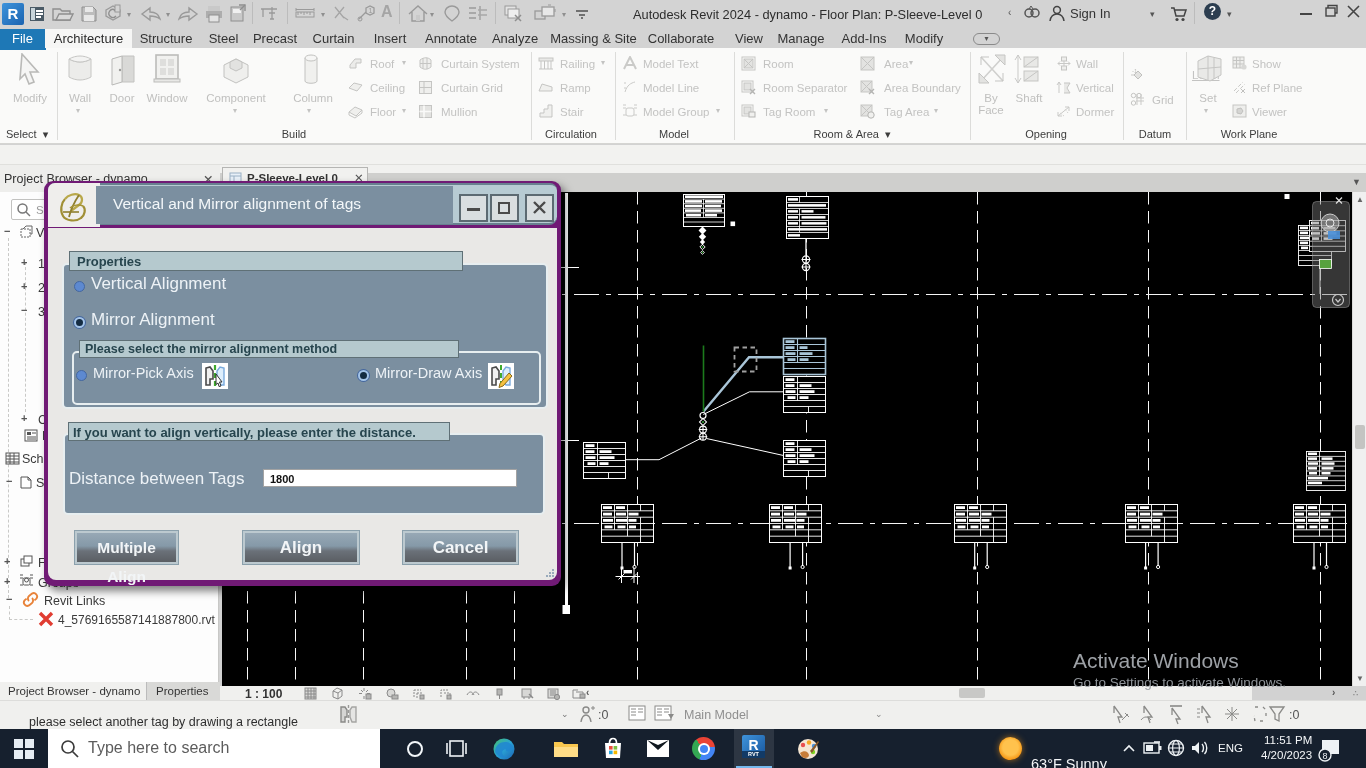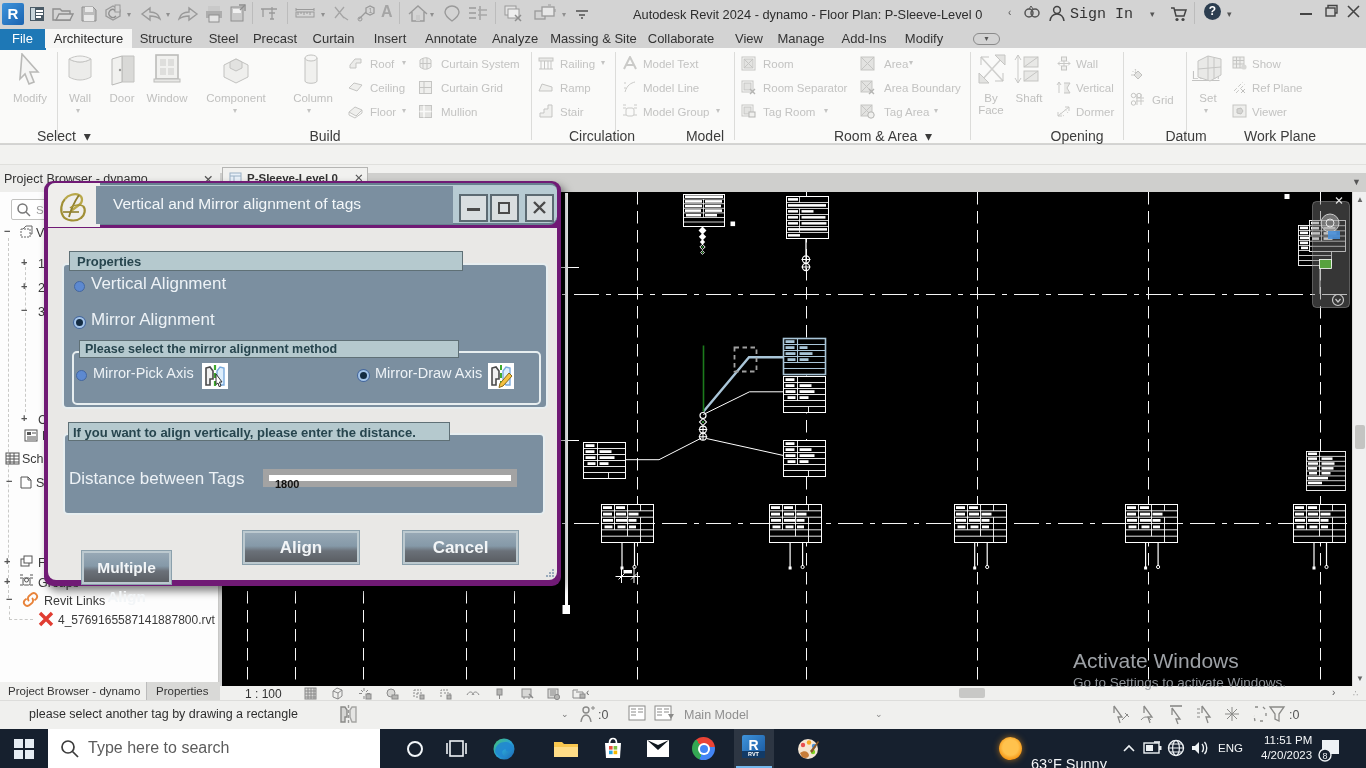--- a/index.html
+++ b/index.html
@@ -13,21 +13,21 @@
 
 
 #tabrow { position:absolute; left:0; top:29px; width:1366px; height:19px; background:#d3d3d3; }
 .tab { position:absolute; top:0; height:19px; font-size:13px; color:#333; text-align:center; line-height:19px; }
 #filetab { left:0; width:45px; background:#1e78b6; color:#fff; }
 #archtab { left:45px; width:87px; background:#f6f6f5; color:#2b2b2b; }
 
 
 #ribbon { position:absolute; left:0; top:48px; width:1366px; height:96px; background:#fafaf9; border-bottom:1px solid #d5d5d2; }
 .rsep { position:absolute; top:4px; width:1px; height:88px; background:#dcdcda; }
-.seclabel { position:absolute; top:80px; height:14px; font-size:14px; color:#3c3c3c; text-align:center;margin-left:31px; }
+.seclabel { position:absolute; top:80px; height:14px; font-size:11px; color:#3c3c3c; text-align:center; }
 .biglabel { position:absolute; top:44px; font-size:11.5px; color:#c0c0bf; text-align:center; }
 .rowlabel { position:absolute; font-size:11.5px; color:#c3c3c2; height:12px; line-height:12px; }
 .bigicon { position:absolute; top:5px; }
 .smicon { position:absolute; width:15px; height:15px; }
 .dropar { position:absolute; font-size:8px; color:#c3c3c2; }
 
 
 #optionsbar { position:absolute; left:0; top:145px; width:1366px; height:20px; background:#f2f2f0; border-bottom:1px solid #e0e0dd; }
 
 
@@ -41,21 +41,21 @@
 #viewstrip2 { position:absolute; left:220px; top:173px; width:1146px; height:19px; background:#cfcfcd; }
 #viewtab { position:absolute; left:2px; top:-6px; width:146px; height:25px; background:#f1f1ef; border:1px solid #b5b5b3; border-bottom:none; font-size:11.5px; color:#333; }
 
 
 #canvas { position:absolute; left:222px; top:192px; width:1130px; height:494px; background:#000; overflow:hidden; }
 #activate1 { position:absolute; left:1073px; top:649px; font-size:21px; color:rgba(165,170,175,0.95); z-index:40; }
 #activate2 { position:absolute; left:1073px; top:675px; font-size:13.5px; color:rgba(150,155,160,0.95); z-index:40; }
 
 
 #vscroll { position:absolute; left:1352px; top:192px; width:14px; height:494px; background:#f0f0f0; border-left:1px solid #dcdcda; }
-#hscrollrow { position:absolute; left:220px; top:686px; width:1146px; height:14px; background:#f0f0ee; }
+#hscrollrow { position:absolute; left:220px; top:686px; width:1032px; height:14px; background:#f0f0ee;font-weight:bold; }
 
 
 #statusbar { position:absolute; left:0; top:700px; width:1366px; height:29px; background:#f0f0ee; border-top:1px solid #dddddb; font-size:12.5px; color:#2e2e2e; }
 
 
 #taskbar { position:absolute; left:0; top:729px; width:1366px; height:39px; background:#16202e; z-index:60; }
 #searchbox { position:absolute; left:48px; top:0; width:332px; height:39px; background:#ffffff; }
 
 
 #dialog { position:absolute; left:44px; top:181px; width:517px; height:405px; background:#701a75; border-radius:9px; box-shadow:4px 5px 9px rgba(0,0,0,0.5); z-index:50; }
@@ -174,21 +174,21 @@
     <div class="qat" style="left:1008px;top:7px;font-size:10px;color:#555;">‹</div>
     <svg class="qat" style="left:1022px;" width="20" height="20">
         <circle cx="7" cy="9" r="4" fill="none" stroke="#555" stroke-width="1.5"></circle>
         <circle cx="13" cy="9" r="4" fill="none" stroke="#555" stroke-width="1.5"></circle>
         <path d="M7 5 L9 2 L11 5" fill="none" stroke="#555"></path>
       </svg>
     <svg class="qat" style="left:1048px;" width="18" height="20">
         <circle cx="9" cy="6" r="3.4" fill="none" stroke="#444" stroke-width="1.5"></circle>
         <path d="M2 17 C3 11 6 10 9 10 C12 10 15 11 16 17" fill="none" stroke="#444" stroke-width="1.5"></path>
       </svg>
-    <div class="qat" style="left:1070px;top:6px;font-size:15px;color:#333;font-family:Liberation Mono, monospace;">Sign In</div>
+    <div class="qat" style="left:1070px;top:6px;font-size:13px;color:#333;">Sign In</div>
     <div class="qat" style="left:1150px;top:9px;font-size:9px;color:#555;">▾</div>
     <svg class="qat" style="left:1169px;" width="20" height="20">
         <path d="M2 4 L5 4 L7 12 L15 12 L17 6 L6 6" fill="none" stroke="#444" stroke-width="1.5"></path>
         <circle cx="8" cy="15.5" r="1.6" fill="#444"></circle>
         <circle cx="14" cy="15.5" r="1.6" fill="#444"></circle>
       </svg>
     <div class="qat" style="left:1194px;top:2px;width:1px;height:22px;background:#bcbcbc;"></div>
     <div class="qat" style="left:1204px;top:3px;width:17px;height:17px;border-radius:50%;background:#2c3e50;color:#fff;font-size:12px;font-weight:bold;text-align:center;line-height:17px;">?</div>
     <div class="qat" style="left:1227px;top:9px;font-size:9px;color:#555;">▾</div>
     <div class="qat" style="left:1294px;top:0px;width:26px;height:24px;">
@@ -847,21 +847,21 @@
           </g>
       </g>
     </svg>
     <div style="position:absolute;left:366px;top:1px;font-size:10px;color:#555;">‹</div>
     <div style="position:absolute;left:739px;top:2px;width:26px;height:10px;background:#c8c8c6;border-radius:2px;"></div>
     <div style="position:absolute;left:1112px;top:1px;font-size:10px;color:#555;">›</div>
     <div style="position:absolute;left:1133px;top:3px;font-size:8px;color:#888;letter-spacing:1px;">∴</div>
   </div>
 
   <div id="statusbar">
-    <span style="position:absolute;left:5px;top:6px;padding-left:24px;">please select another tag by drawing a rectangle</span>
+    <span style="position:absolute;left:5px;top:14px;padding-left:24px;">please select another tag by drawing a rectangle</span>
     <svg style="position:absolute;left:338px;top:2px;" width="22" height="24" viewBox="0 0 22 24">
         <path d="M3 4 L3 19 L7 19 L7 14 L9 14 L9 7 L7 4 Z" fill="#d5d5d3" stroke="#8a8a88" stroke-width="1.4"></path>
         <path d="M18 4 L18 19 L14 19 L12 14 L12 7 L14 4 Z" fill="#e5e5e3" stroke="#a5a5a3" stroke-width="1.4"></path>
         <path d="M10.5 2 L10.5 21" stroke="#9a9a98" stroke-width="1.4" stroke-dasharray="3 2"></path>
       </svg>
     <div style="position:absolute;left:561px;top:8px;font-size:9px;color:#777;">⌄</div>
     <svg style="position:absolute;left:578px;top:4px;" width="20" height="20">
         <circle cx="8" cy="5" r="3" fill="none" stroke="#8a8a88" stroke-width="1.4"></circle>
         <path d="M3 17 C4 11 6 10 8 10 C10 10 12 11 13 17" fill="none" stroke="#8a8a88" stroke-width="1.4"></path>
         <path d="M13 3 L17 3 M15 1 L15 5" stroke="#8a8a88"></path>
@@ -1058,25 +1058,25 @@
         <path d="M22 5 L22 22 L18 22 L15 16 L15 8 L18 4 Z" fill="#ddeefc" stroke="#7aabdd" stroke-width="1.4"></path>
         <path d="M13 2 L13 24" stroke="#3faa2e" stroke-width="2" stroke-dasharray="5 3"></path>
         <path d="M21 10 L24 13 L15 23 L11 24.5 L12 20.5 Z" fill="#f5c242" stroke="#8a6a1a" stroke-width="1"></path>
       </svg>
 
       <div class="groupbox" style="left:15px;top:205px;width:482px;height:82px;"></div>
       <div class="band" style="left:20px;top:194px;width:382px;height:19px;">
           <span style="position:absolute;left:4px;top:2px;">If you want to align vertically, please enter the distance.</span>
         </div>
       <div class="dlabel" style="left:21px;top:241px;">Distance between Tags</div>
-      <div style="position:absolute;left:215px;top:241px;width:254px;height:18px;background:#fff;border:6px solid #a3a3a3;">
+      <div style="position:absolute;left:215px;top:241px;width:254px;height:18px;background:#fff;border:1px solid #a3a3a3;">
         <span style="position:absolute;left:6px;top:3px;font-size:11px;font-weight:bold;color:#111;">1800</span>
       </div>
 
-      <div class="dbtn" style="left:34px;width:89px;font-size:15.5px;margin-top:20px;">Multiple Align</div>
+      <div class="dbtn" style="left:27px;width:103px;font-size:15.5px;">Multiple Align</div>
       <div class="dbtn" style="left:195px;width:116px;">Align</div>
       <div class="dbtn" style="left:355px;width:115px;">Cancel</div>
       <div style="position:absolute;right:3px;bottom:3px;width:9px;height:9px;background:
         radial-gradient(circle 1.2px at 2px 8px,#9ab 99%,transparent), radial-gradient(circle 1.2px at 5px 5px,#9ab 99%,transparent),
         radial-gradient(circle 1.2px at 8px 2px,#9ab 99%,transparent), radial-gradient(circle 1.2px at 5px 8px,#9ab 99%,transparent),
         radial-gradient(circle 1.2px at 8px 5px,#9ab 99%,transparent), radial-gradient(circle 1.2px at 8px 8px,#9ab 99%,transparent);"></div>
     </div>
   </div>
 
 </div>

